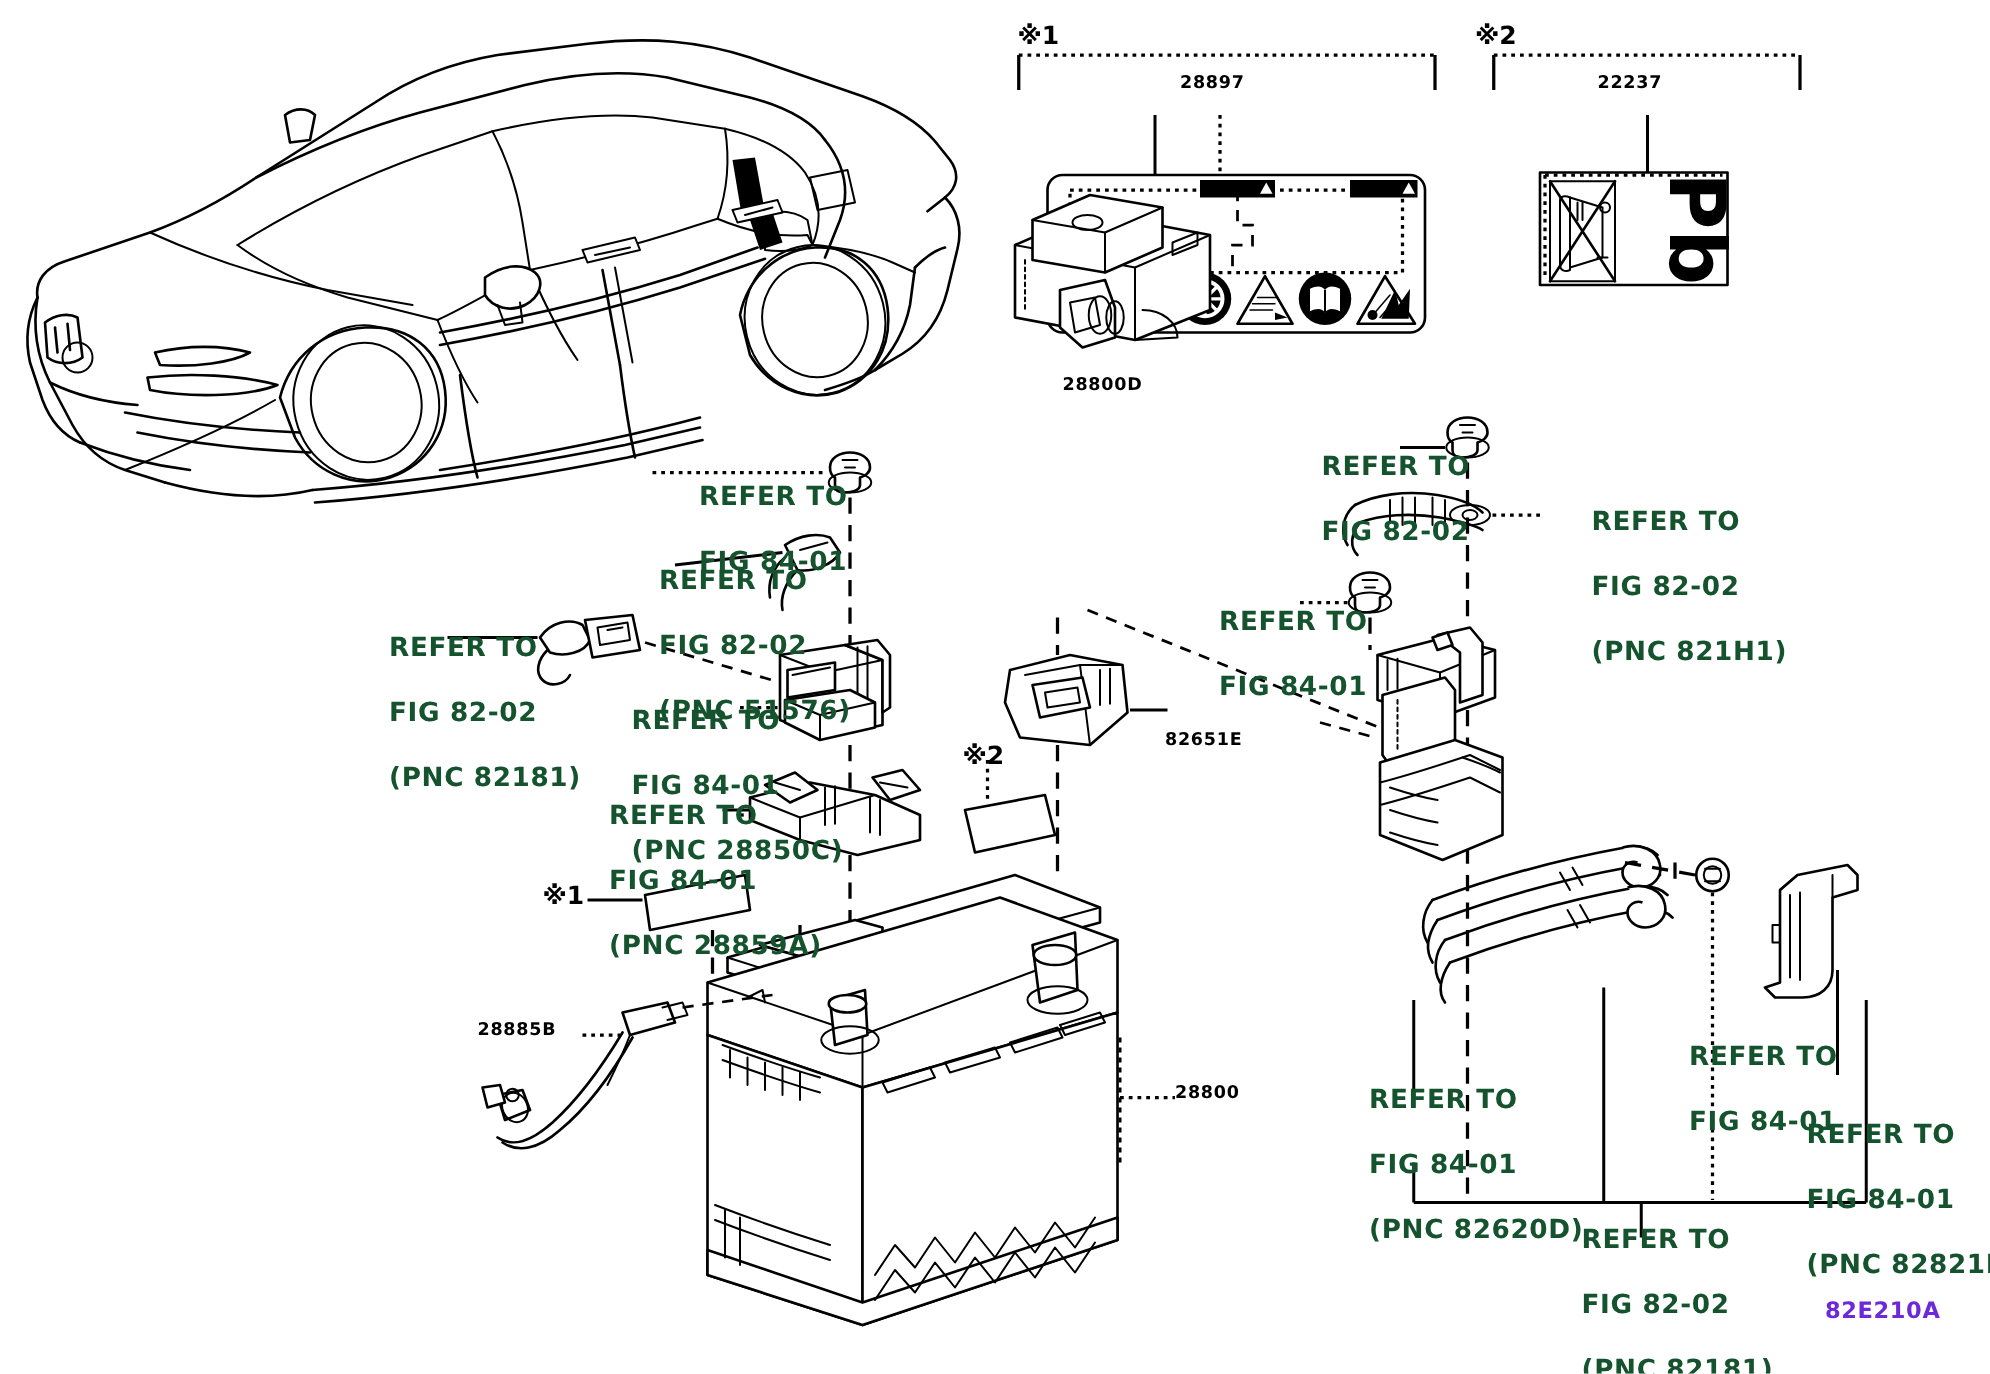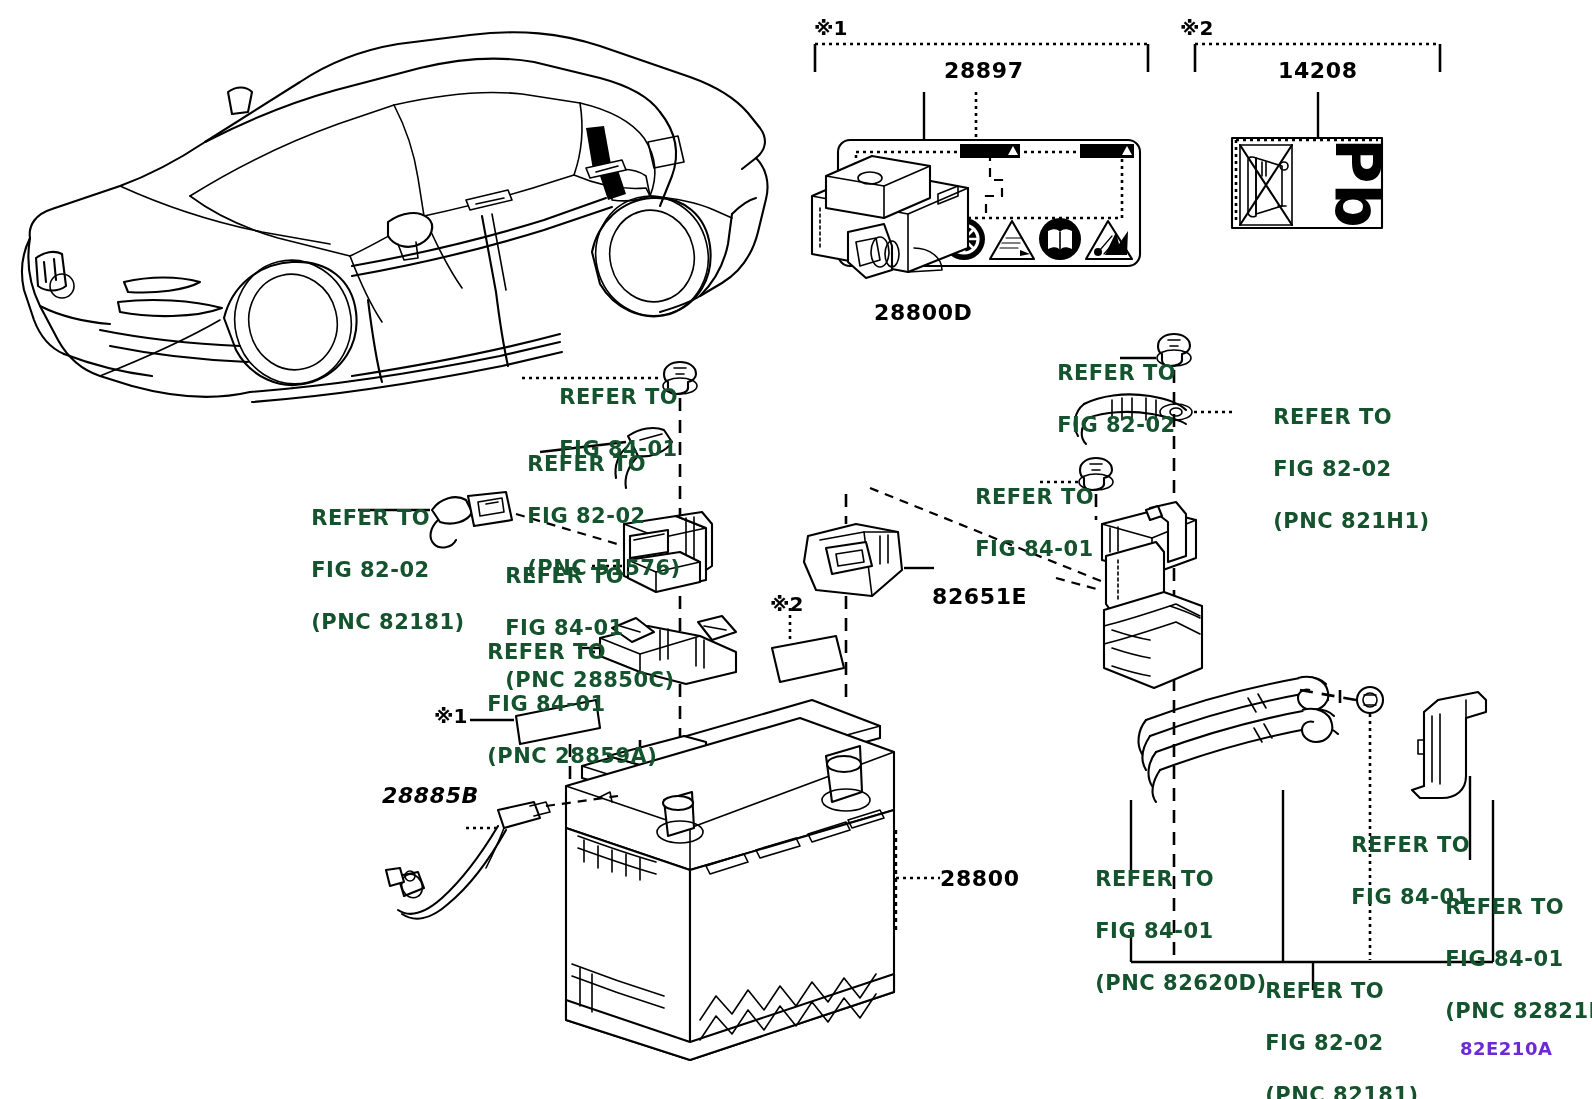--- a/index.html
+++ b/index.html
@@ -31,21 +31,21 @@
     font-size: 21px;
     line-height: 26px;
     letter-spacing: 0.5px;
     color: #14532d;
     white-space: pre;
   }
   .partnum {
     position: absolute;
     font-family: "DejaVu Sans", sans-serif;
     font-weight: bold;
-    font-size: 22px;
+    font-size: 14px;
     letter-spacing: 0.6px;
     color: #000000;
     white-space: pre;
   }
   .refmark {
     position: absolute;
     font-family: "DejaVu Sans", sans-serif;
     font-weight: bold;
     font-size: 20px;
     color: #000000;
@@ -504,25 +504,25 @@
       <path class="lead" d="M1313 962 L1313 990" stroke-width="2.6"></path>
     </g>
   </svg>
 
   <div class="refmark" style="left:814px; top:16px;">※1</div>
   <div class="refmark" style="left:1180px; top:16px;">※2</div>
   <div class="refmark" style="left:770px; top:592px;">※2</div>
   <div class="refmark" style="left:434px; top:704px;">※1</div>
 
   <div class="partnum" style="left:944px; top:58px;">28897</div>
-  <div class="partnum" style="left:1278px; top:58px;">14208</div>
-  <div class="partnum" style="left:874px; top:300px;">28800D</div>
+  <div class="partnum" style="left:1278px; top:58px;">22237</div>
+  <div class="partnum" style="left:850px; top:300px;">28800D</div>
   <div class="partnum" style="left:932px; top:558px;margin-top:26px;">82651E</div>
   <div class="partnum" style="left:940px; top:866px;">28800</div>
-  <div class="partnum" style="left:382px; top:783px;font-style:italic;">28885B</div>
+  <div class="partnum" style="left:382px; top:816px;">28885B</div>
 
   <div class="callout" style="left:528px; top:358px;">
     <span>REFER TO</span><br>
     <span>FIG 84-01</span>
   </div>
 
   <div class="callout" style="left:496px; top:425px;">
     <span>REFER TO</span><br>
     <span>FIG 82-02</span><br>
     <span>(PNC 51576)</span>

